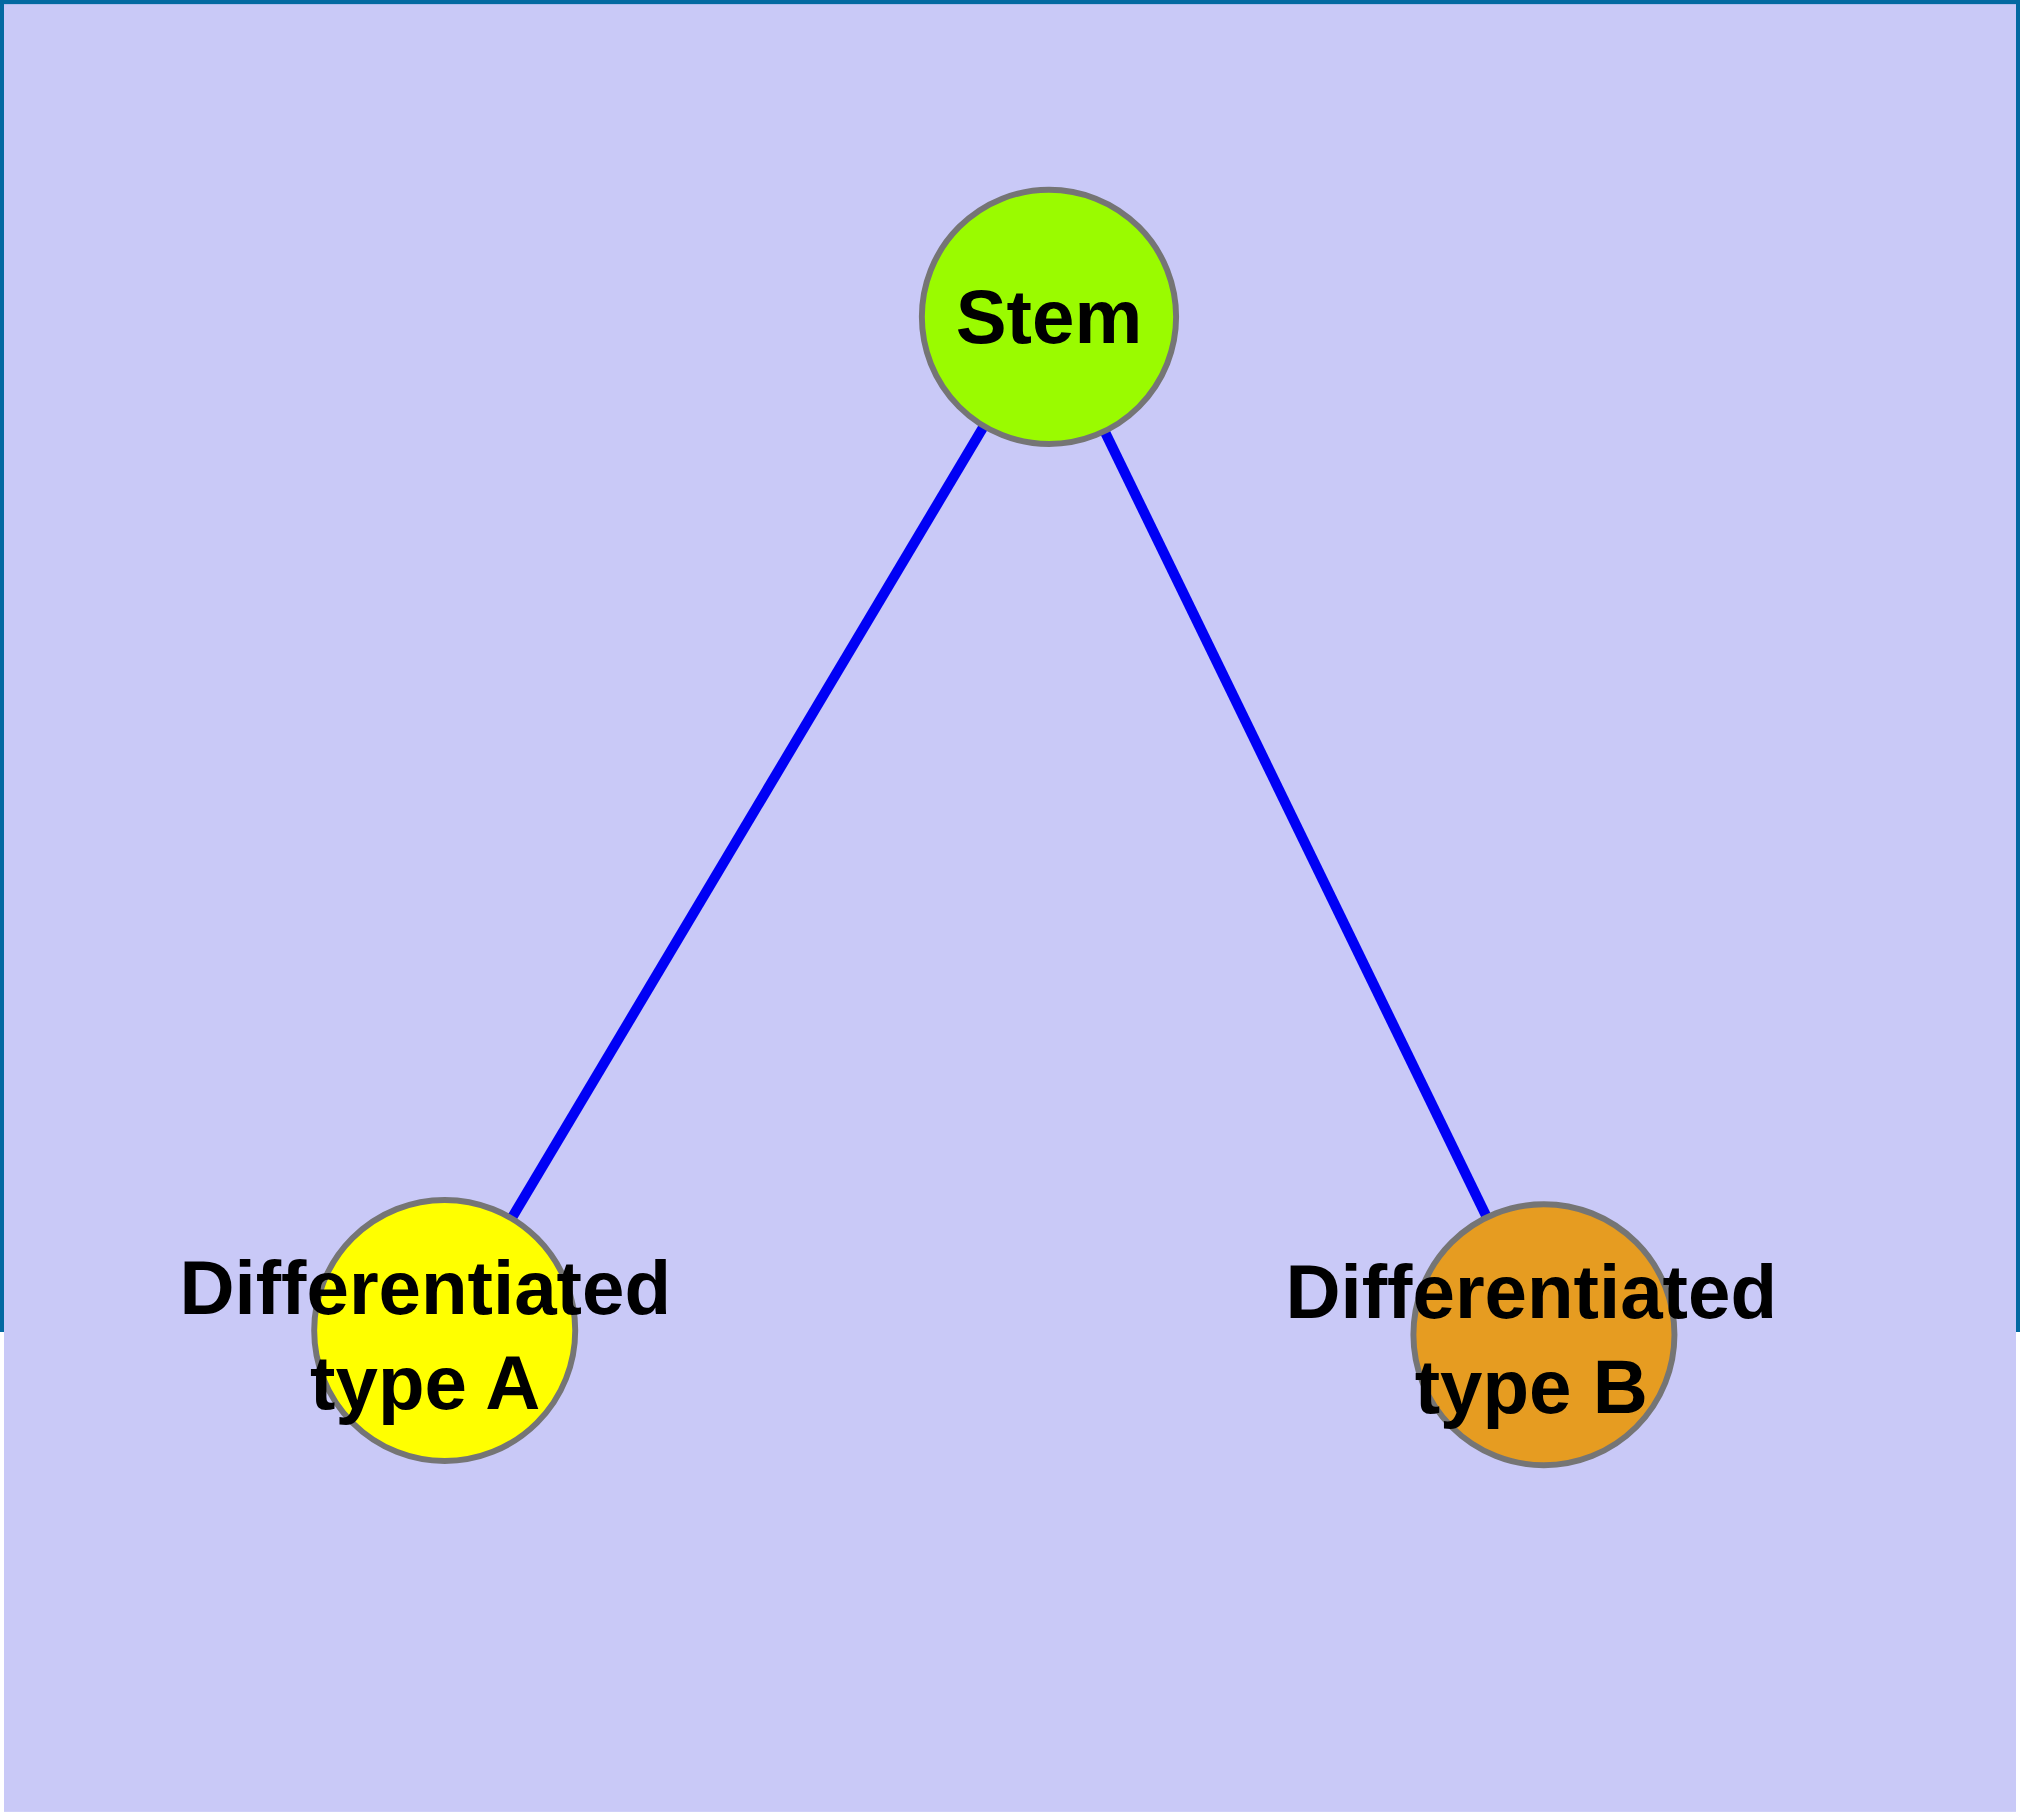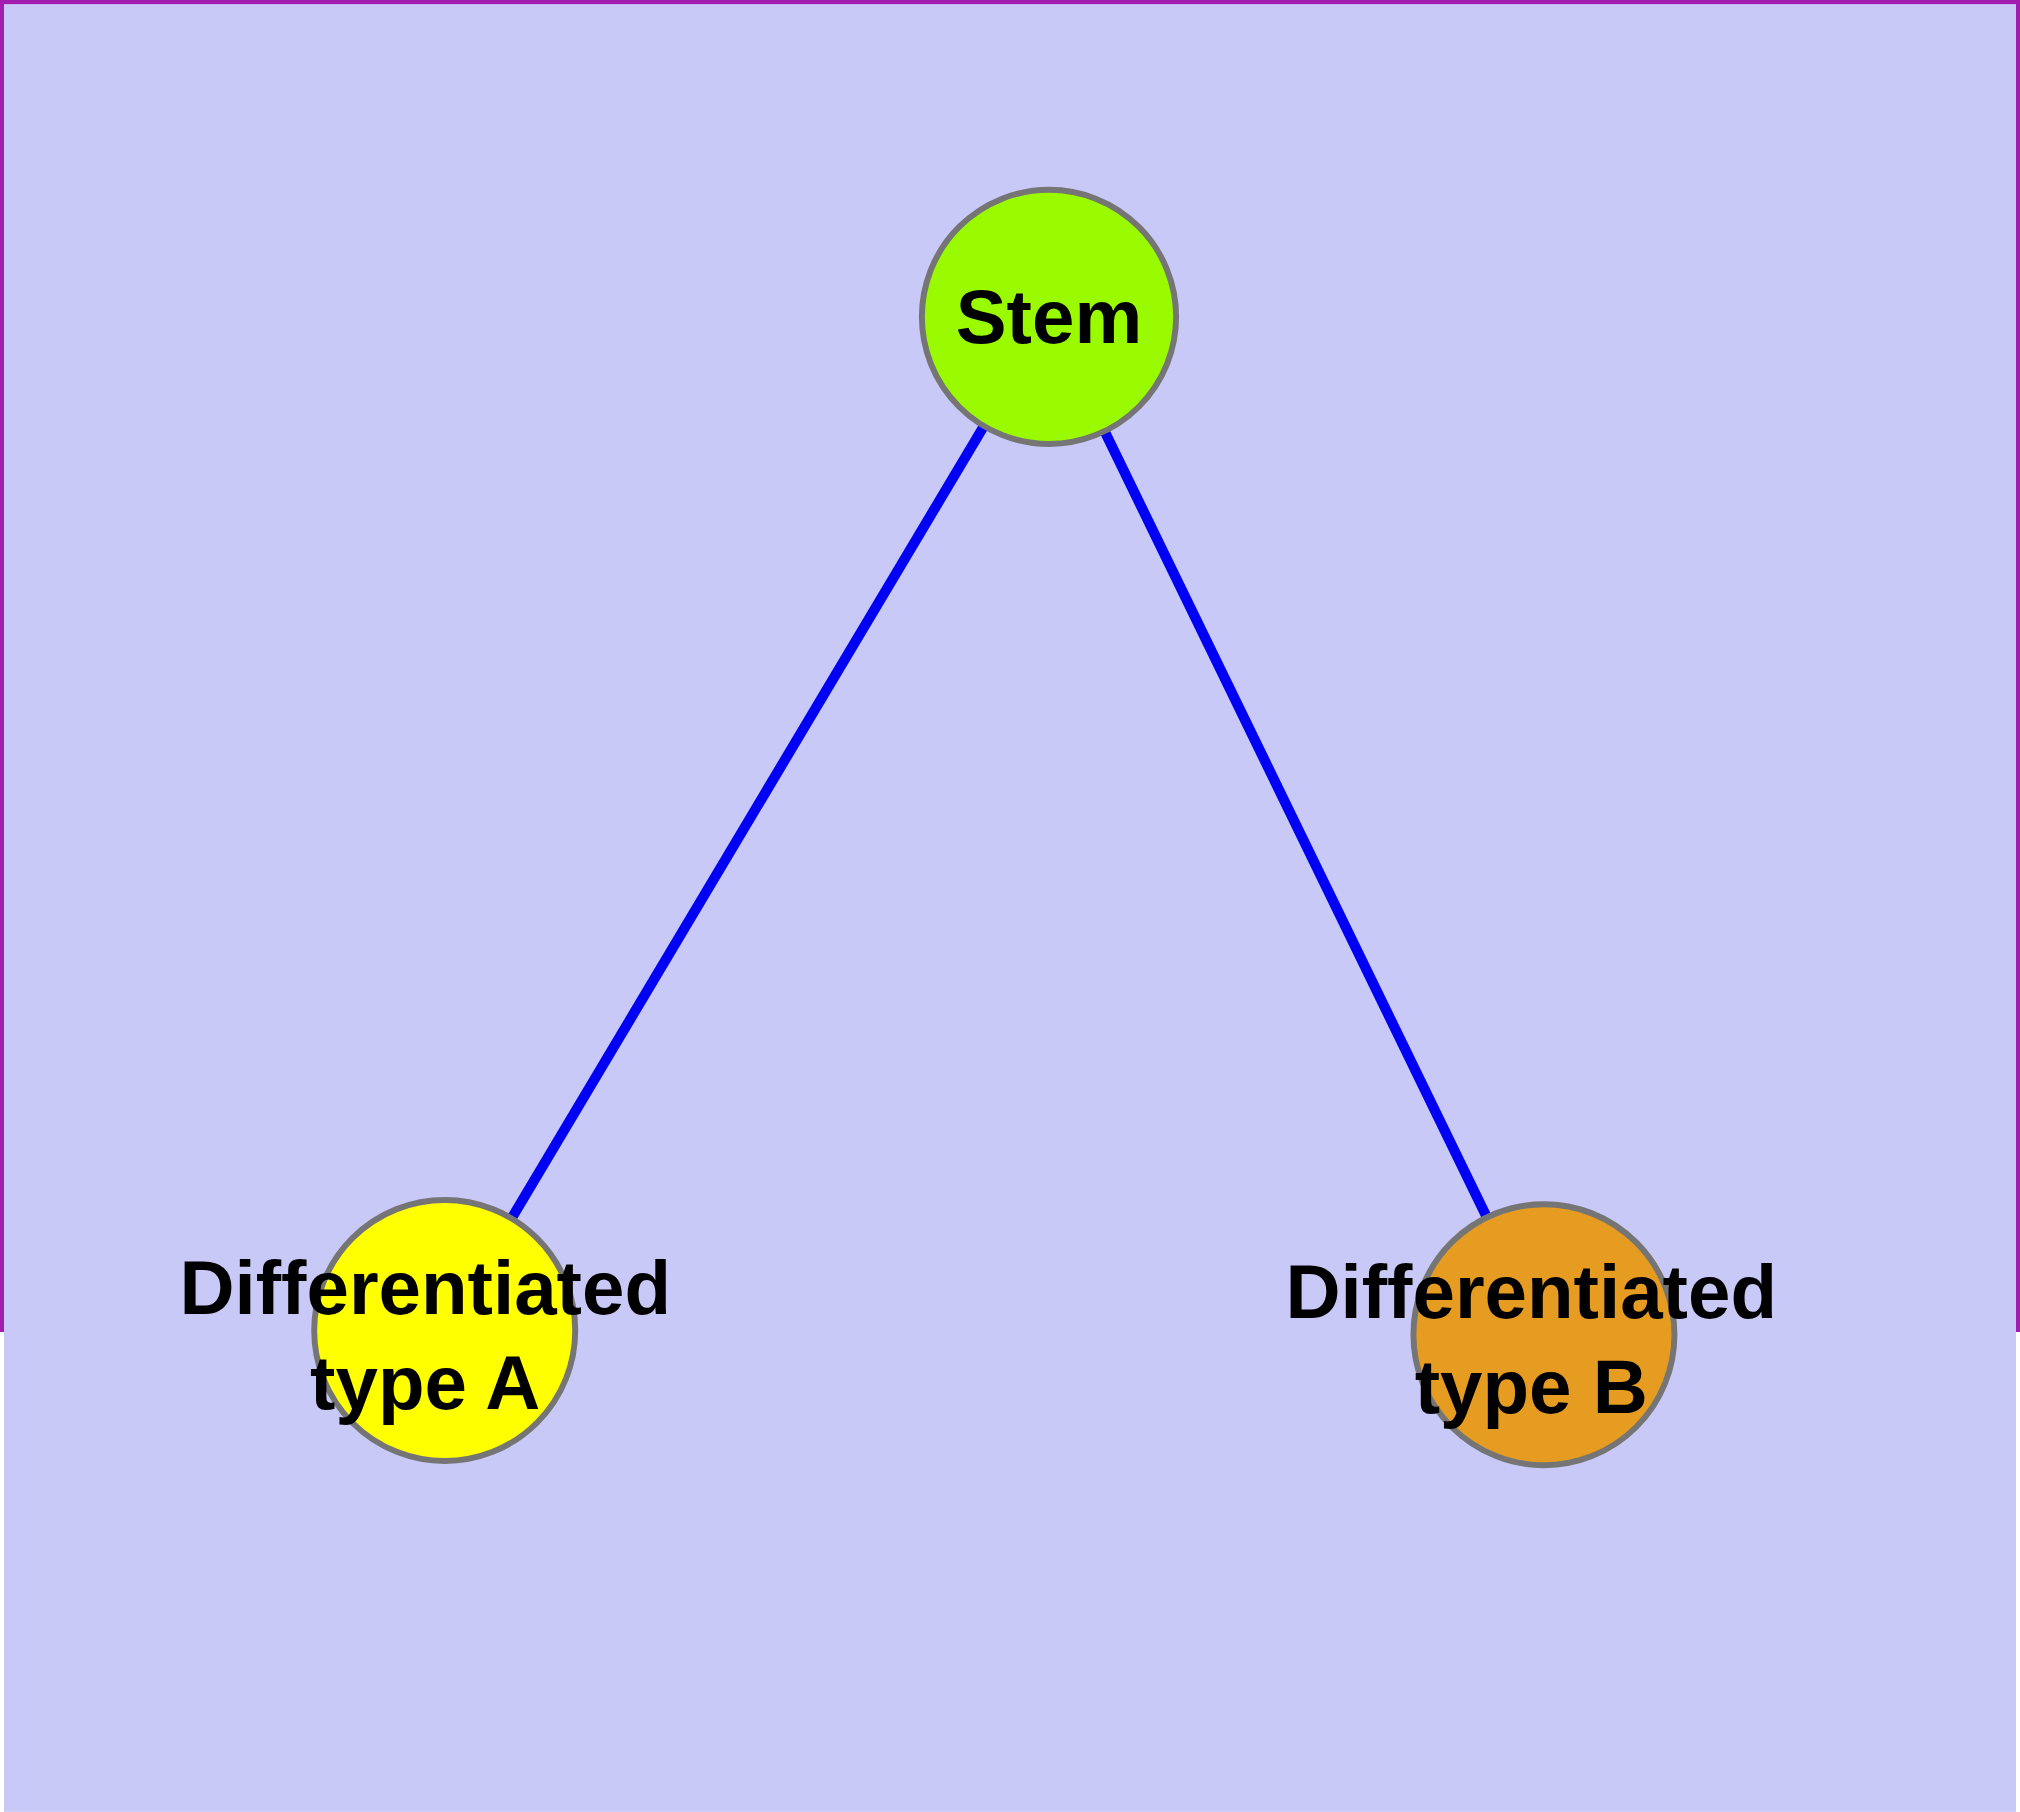--- a/index.html
+++ b/index.html
@@ -8,21 +8,21 @@
     background: #ffffff;
     width: 2021px;
     height: 1812px;
     overflow: hidden;
     font-family: "Liberation Sans", sans-serif;
   }
   .stage {
     position: relative;
     width: 2021px;
     height: 1332px;
-    background: #a21caf;
+    background: #0369a1;
   }
   .canvas-wrap {
     position: absolute;
     left: 4.2px;
     top: 4.2px;
     width: 2012px;
     height: 1808px;
   }
   svg { display: block; }
   .node-label {

